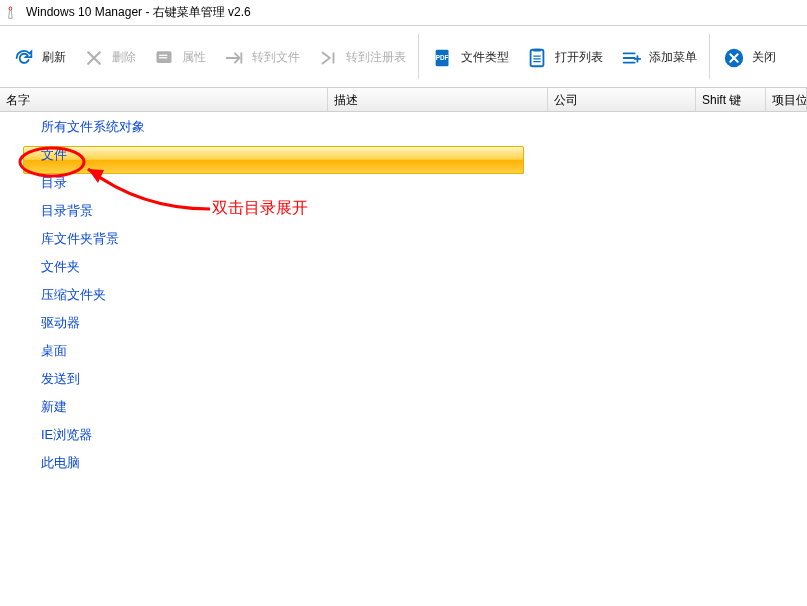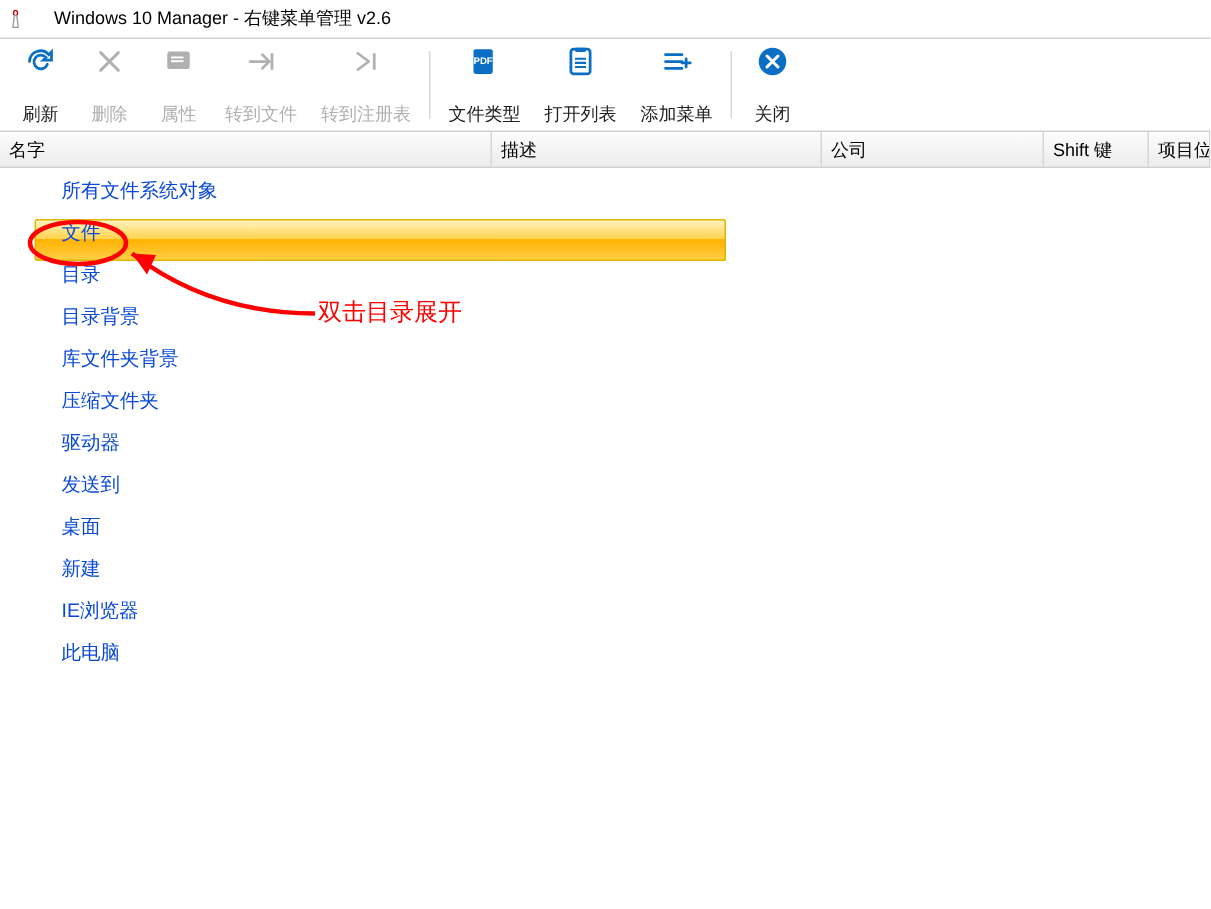--- a/index.html
+++ b/index.html
@@ -1,25 +1,25 @@
 <!DOCTYPE html>
 <html><head>
 <meta charset="utf-8">
 <style>
   * { box-sizing: border-box; margin: 0; padding: 0; font-family: "Microsoft YaHei", "Segoe UI", sans-serif; }
   body { width: 807px; height: 606px; background: #fff; overflow: hidden; position: relative; }
 
   
-  .titlebar { height: 26px; background: #fff; border-bottom: 1px solid #d0d0d0; display: flex; align-items: center; padding-left: 6px; gap: 16px; }
+  .titlebar { height: 26px; background: #fff; border-bottom: 1px solid #d0d0d0; display: flex; align-items: center; padding-left: 6px; gap: 6px; }
   .titlebar .app-icon { width: 14px; height: 14px; }
   .titlebar .title-text { font-size: 12px; color: #000; }
 
   
   .toolbar { height: 62px; background: #fff; border-bottom: 1px solid #cfcfcf; display: flex; align-items: stretch; padding: 0 4px; }
-  .tool-btn { display: flex; flex-direction: column; align-items: center; justify-content: center; padding: 4px 8px 2px 8px; min-width: 46px; gap: 16px; cursor: default; text-align: center; }
+  .tool-btn { display: flex; flex-direction: row; align-items: center; justify-content: center; padding: 4px 8px 2px 8px; min-width: 46px; gap: 6px; cursor: default; }
   .tool-btn .icon { width: 24px; height: 24px; display: flex; align-items: center; justify-content: center; color: #0a6ec4; }
   .tool-btn.disabled .icon { color: #b0b0b0; }
   .tool-btn .lbl { font-size: 12px; color: #222; }
   .tool-btn.disabled .lbl { color: #b0b0b0; }
   .tool-sep { width: 1px; background: #d8d8d8; margin: 8px 4px; }
 
   
   .col-headers { height: 24px; background: linear-gradient(#fdfdfd,#ececec); border-bottom: 1px solid #cfcfcf; display: flex; font-size: 12px; color: #000; }
   .col { padding: 4px 6px; border-right: 1px solid #d6d6d6; overflow: hidden; white-space: nowrap; }
   .col.name { width: 328px; }
@@ -29,21 +29,21 @@
   .col.pos { flex: 1; }
 
   
   .list-area { position: relative; height: calc(100% - 26px - 62px - 24px); overflow: hidden; background: #fff; }
   .tree { padding: 6px 0 0 24px; position: relative; }
   .tree-item { display: flex; align-items: flex-start; height: 28px; font-size: 13px; color: #0a49d8; cursor: default; position: relative; }
   .tree-item .txt { padding-left: 17px; }
   .tree-item.selected {
     background: linear-gradient(#fff6c8, #ffd24a 48%, #ffb100 49%, #ffd24a);
     margin-right: 0;
-    width: 460px;
+    width: 500px;
   }
   .tree-item.selected .txt { color: #0a49d8; }
   .tree-item.selected::before {
     content: ""; position: absolute; left: -1px; top: 0; right: 0; bottom: 0;
     border: 1px solid #e0b400; border-radius: 2px; pointer-events: none;
   }
 
   
   .desktop-strip {
     position: absolute; left: 0; top: 112px; width: 16px; height: 494px;
@@ -174,30 +174,33 @@
     <div class="tree-item">
         <span class="txt">目录</span>
       </div>
     <div class="tree-item">
         <span class="txt">目录背景</span>
       </div>
     <div class="tree-item">
         <span class="txt">库文件夹背景</span>
       </div>
     <div class="tree-item">
+        <span class="txt">文件夹</span>
+      </div>
+    <div class="tree-item">
         <span class="txt">压缩文件夹</span>
       </div>
     <div class="tree-item">
         <span class="txt">驱动器</span>
       </div>
     <div class="tree-item">
+        <span class="txt">桌面</span>
+      </div>
+    <div class="tree-item">
         <span class="txt">发送到</span>
-      </div>
-    <div class="tree-item">
-        <span class="txt">桌面</span>
       </div>
     <div class="tree-item">
         <span class="txt">新建</span>
       </div>
     <div class="tree-item">
         <span class="txt">IE浏览器</span>
       </div>
     <div class="tree-item">
         <span class="txt">此电脑</span>
       </div>

